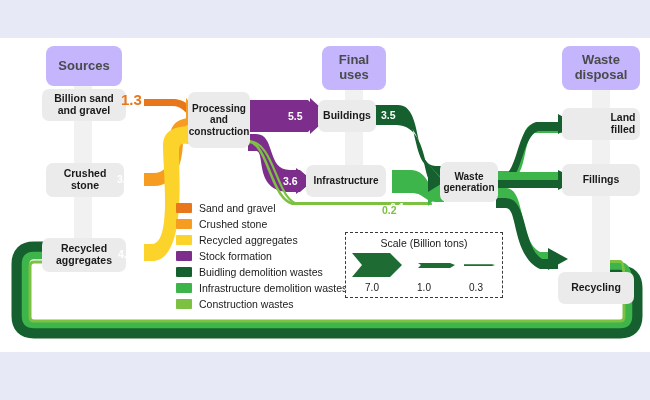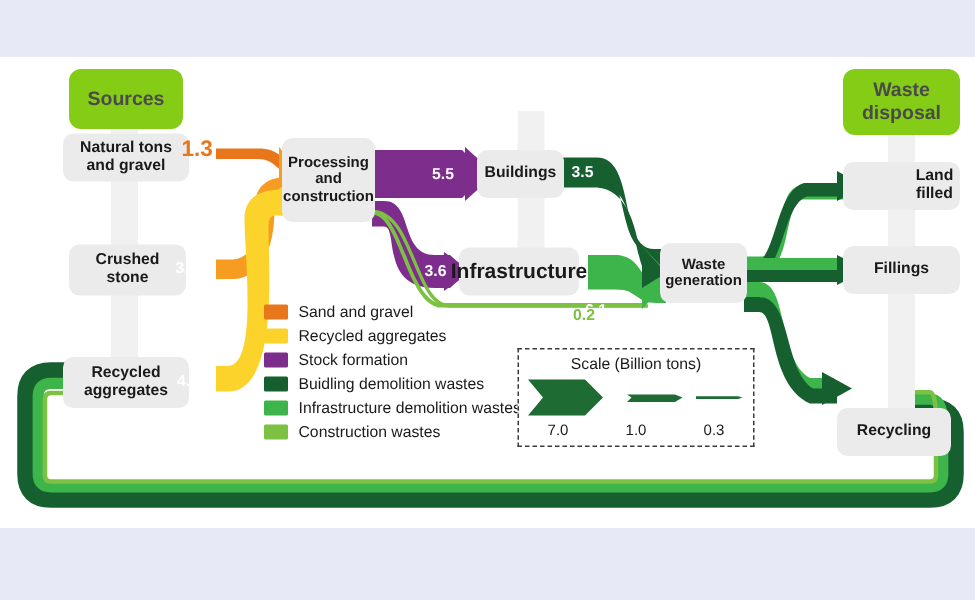--- a/index.html
+++ b/index.html
@@ -24,21 +24,21 @@
     color:#1a1a1a;
     font-weight:bold;
     display:flex;align-items:center;justify-content:center;
     text-align:center;
     line-height:1.12;
     box-sizing:border-box;
     z-index:6;
   }
   .colhdr{
     position:absolute;
-    background:#84cc16;
+    background:#c4b5fd;
     border-radius:8px;
     color:#4a4a4a;
     font-weight:bold;
     display:flex;align-items:center;justify-content:center;
     text-align:center;
     line-height:1.14;
     box-sizing:border-box;
     z-index:6;
   }
   .colrail{
@@ -158,28 +158,32 @@
       <path d="M 428 164 L 444 182 L 428 192 Z" fill="#15602e"></path>
 
       <path d="M 50 243 L 68 255 L 50 267 Z" fill="#15602e"></path>
     </g>
   </svg>
 
   <div class="colhdr" style="left:46px;top:46px;width:76px;height:40px;font-size:13px;">
     <span>Sources</span>
   </div>
 
+  <div class="colhdr" style="left:322px;top:46px;width:64px;height:44px;font-size:13px;flex-direction:column;">
+    <span>Final</span>
+    <span>uses</span>
+  </div>
 
   <div class="colhdr" style="left:562px;top:46px;width:78px;height:44px;font-size:13px;flex-direction:column;">
     <span>Waste</span>
     <span>disposal</span>
   </div>
 
   <div class="node" style="left:42px;top:89px;width:84px;height:32px;font-size:10.5px;flex-direction:column;">
-    <span>Natural tons</span>
+    <span>Billion sand</span>
     <span>and gravel</span>
   </div>
 
   <div class="node" style="left:46px;top:163px;width:78px;height:34px;font-size:10.5px;flex-direction:column;">
     <span>Crushed</span>
     <span>stone</span>
   </div>
 
   <div class="node" style="left:42px;top:238px;width:84px;height:34px;font-size:10.5px;flex-direction:column;">
     <span>Recycled</span>
@@ -189,21 +193,21 @@
   <div class="node" style="left:188px;top:92px;width:62px;height:56px;font-size:10px;flex-direction:column;">
     <span>Processing</span>
     <span>and</span>
     <span>construction</span>
   </div>
 
   <div class="node" style="left:318px;top:100px;width:58px;height:32px;font-size:10.5px;">
     <span>Buildings</span>
   </div>
 
-  <div class="node" style="left:306px;top:165px;width:80px;height:32px;font-size:14px;">
+  <div class="node" style="left:306px;top:165px;width:80px;height:32px;font-size:10px;">
     <span>Infrastructure</span>
   </div>
 
   <div class="node" style="left:440px;top:162px;width:58px;height:40px;font-size:10px;flex-direction:column;">
     <span>Waste</span>
     <span>generation</span>
   </div>
 
   <div class="node" style="left:562px;top:108px;width:78px;height:32px;font-size:10.5px;padding-left:44px;">
     <span>Land filled</span>
@@ -246,20 +250,24 @@
   </div>
 
   <div class="flowlabel" style="left:382px;top:204px;font-size:10.5px;color:#7cc142;">
     <span>0.2</span>
   </div>
 
   <div class="legend" style="left:176px;top:200px;">
     <div class="legrow">
       <span class="swatch" style="background:#e8761b;"></span>
       <span class="legtext">Sand and gravel</span>
+    </div>
+    <div class="legrow">
+      <span class="swatch" style="background:#f59c21;"></span>
+      <span class="legtext">Crushed stone</span>
     </div>
     <div class="legrow">
       <span class="swatch" style="background:#fbd32b;"></span>
       <span class="legtext">Recycled aggregates</span>
     </div>
     <div class="legrow">
       <span class="swatch" style="background:#7d2d8c;"></span>
       <span class="legtext">Stock formation</span>
     </div>
     <div class="legrow">

